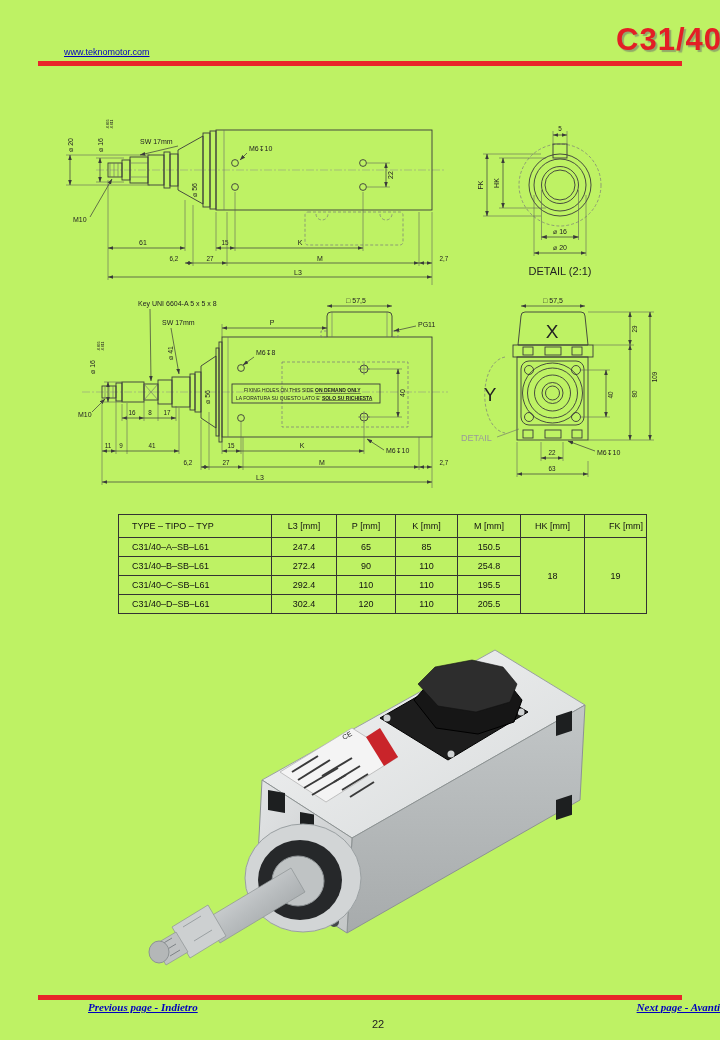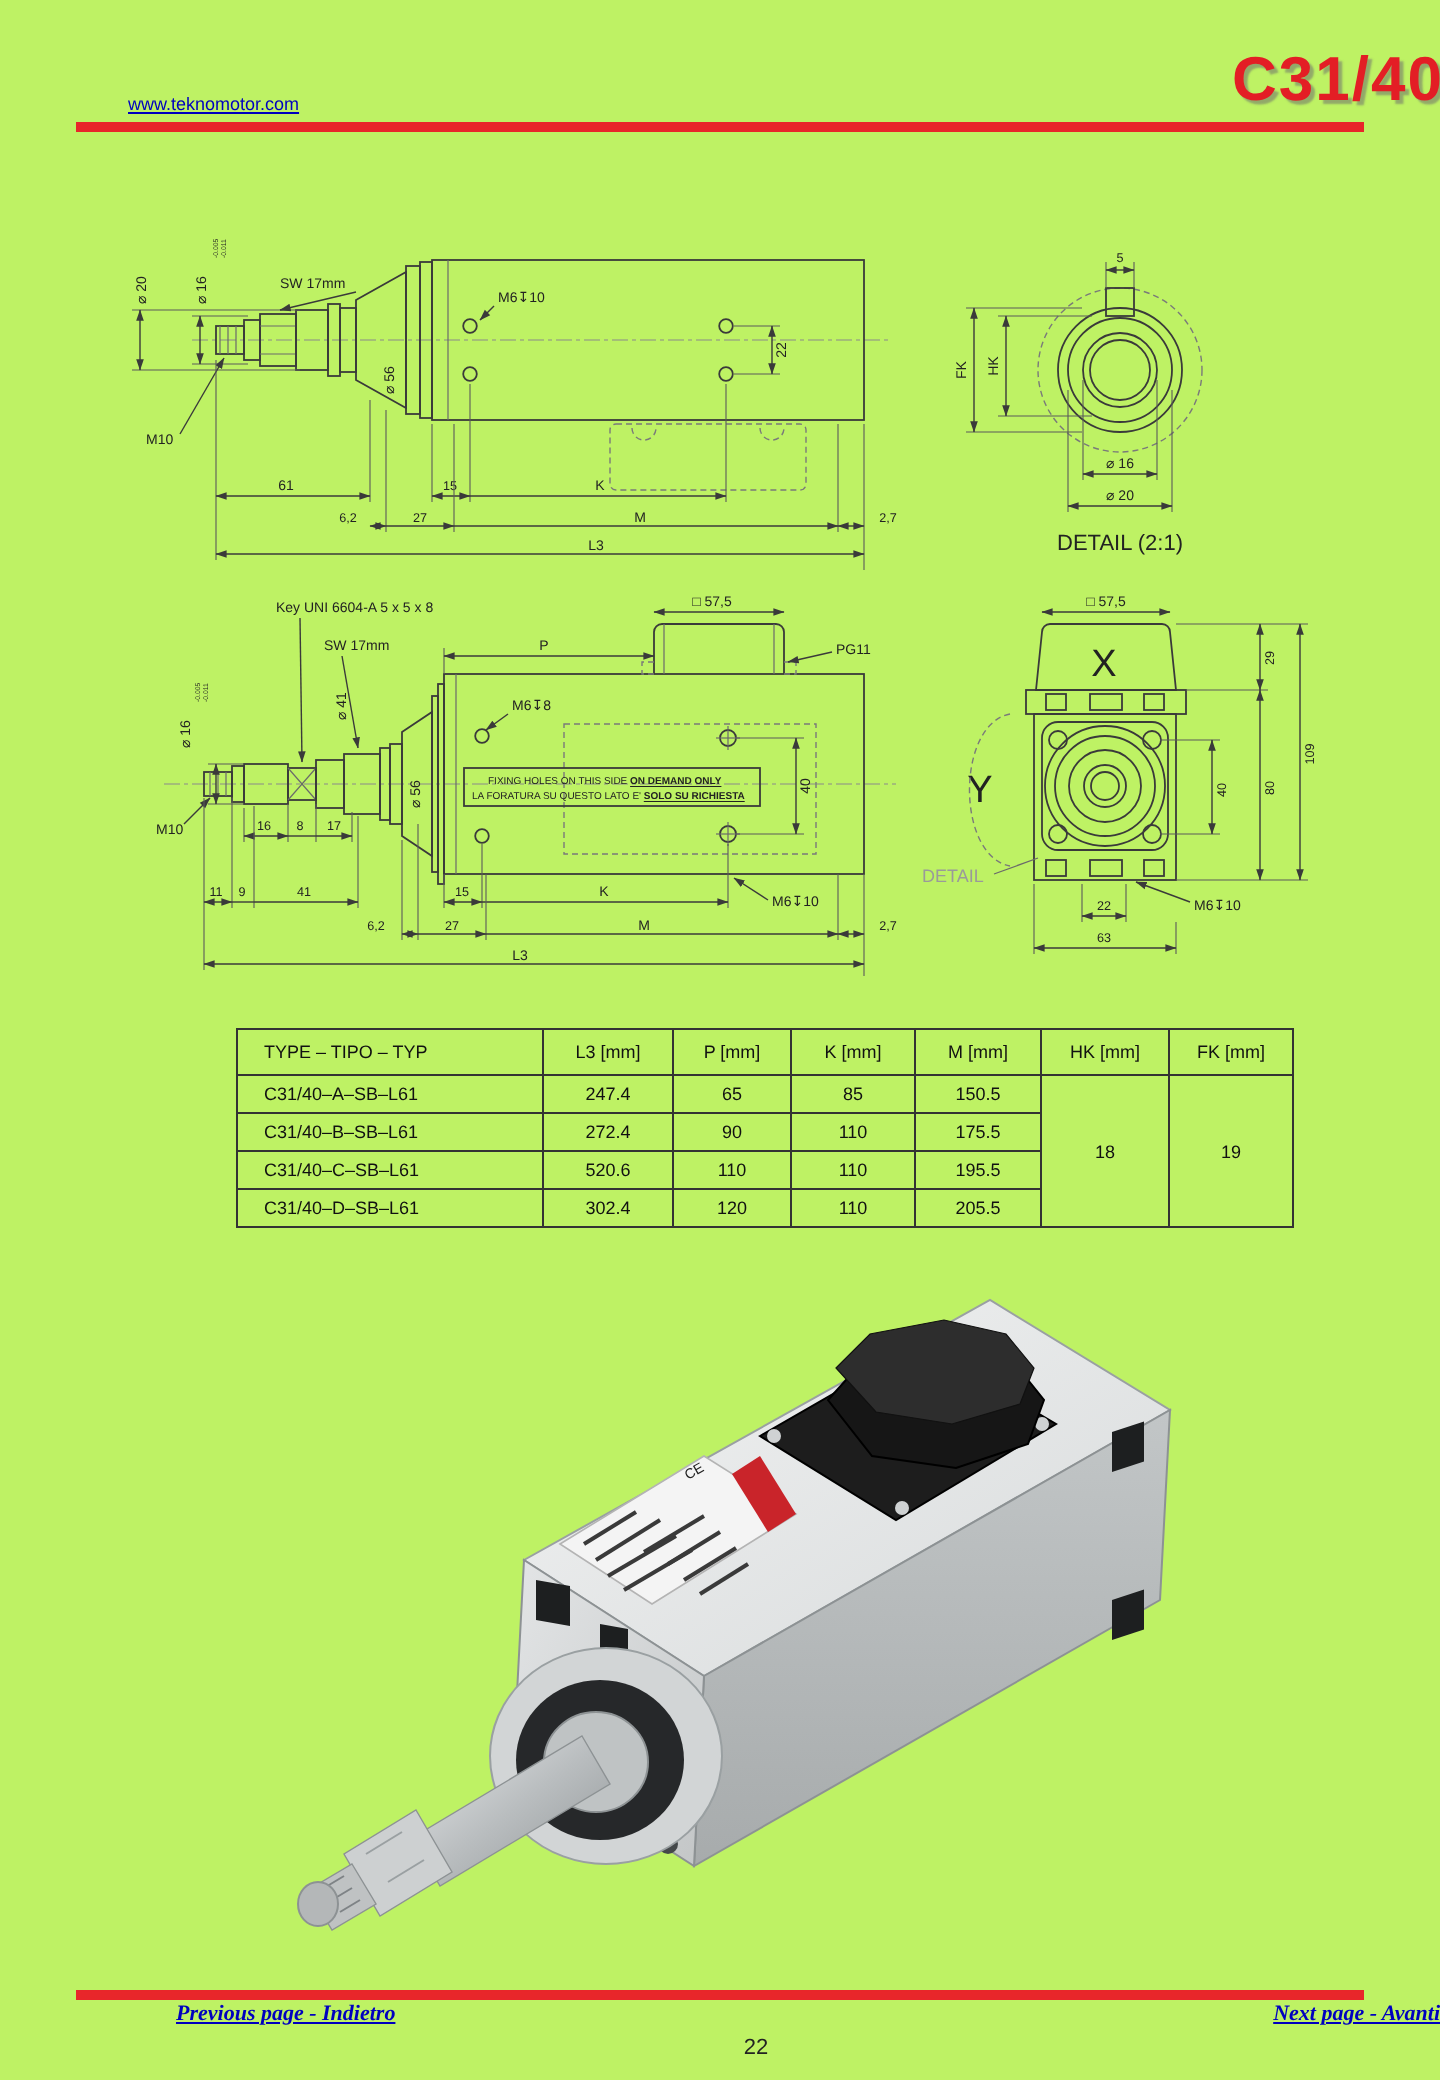--- a/index.html
+++ b/index.html
@@ -26,21 +26,21 @@
   svg text{fill:#222;font-family:"Liberation Sans","DejaVu Sans",sans-serif;font-size:7px;}
   svg .t6{font-size:6.3px;} svg .t5{font-size:5px;} svg .t3{font-size:3.4px;}
   svg .big{font-size:19px;} svg .cap{font-size:11px;}
   svg .gray{fill:#9a9a9a;}
   
   .spec-table{position:absolute;left:118px;top:514px;border-collapse:collapse;font-size:9px;color:#111;}
   .spec-table td,.spec-table th{border:1px solid #333;font-weight:normal;text-align:center;padding:0 3px;height:18px;}
   .spec-table th{height:22px;margin-top:44px;}
   .spec-table .c-type{width:136px;text-align:left;padding-left:13px;}
   .spec-table .c-l3{width:58px;} .spec-table .c-p{width:52px;} .spec-table .c-k{width:55px;}
-  .spec-table .c-m{width:56px;} .spec-table .c-hk{width:57px;} .spec-table .c-fk{width:55px;}
+  .spec-table .c-m{width:56px;} .spec-table .c-hk{width:57px;} .spec-table .c-fk{width:55px;text-align:right;}
   
   .foot-link{position:absolute;top:1001px;font-family:"Liberation Serif","DejaVu Serif",serif;
              font-style:italic;font-weight:bold;font-size:11px;color:#0000bf;text-decoration:underline;cursor:pointer;margin-left:46px;}
   .foot-prev{left:42px;} .foot-index{left:0;right:0;text-align:center;} .foot-next{right:36px;}
   .page-number{position:absolute;left:0;right:0;top:1018px;text-align:center;font-size:11px;color:#222;}
 </style>
 </head>
 <body>
 
 <div class="page">
@@ -396,25 +396,25 @@
       <td>85</td>
       <td>150.5</td>
       <td rowspan="4">18</td>
       <td rowspan="4">19</td>
     </tr>
     <tr>
       <td class="c-type">C31/40–B–SB–L61</td>
       <td>272.4</td>
       <td>90</td>
       <td>110</td>
-      <td>175.5</td>
+      <td>254.8</td>
     </tr>
     <tr>
       <td class="c-type">C31/40–C–SB–L61</td>
-      <td>520.6</td>
+      <td>292.4</td>
       <td>110</td>
       <td>110</td>
       <td>195.5</td>
     </tr>
     <tr>
       <td class="c-type">C31/40–D–SB–L61</td>
       <td>302.4</td>
       <td>120</td>
       <td>110</td>
       <td>205.5</td>

